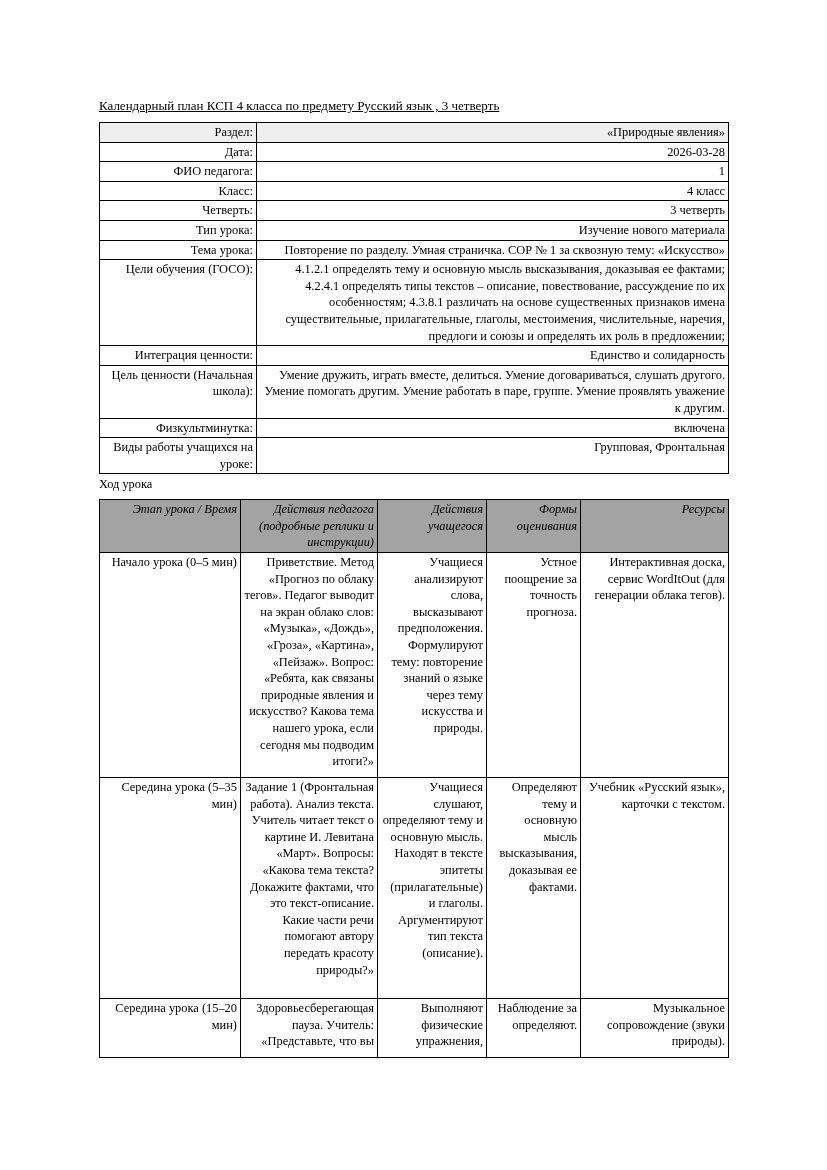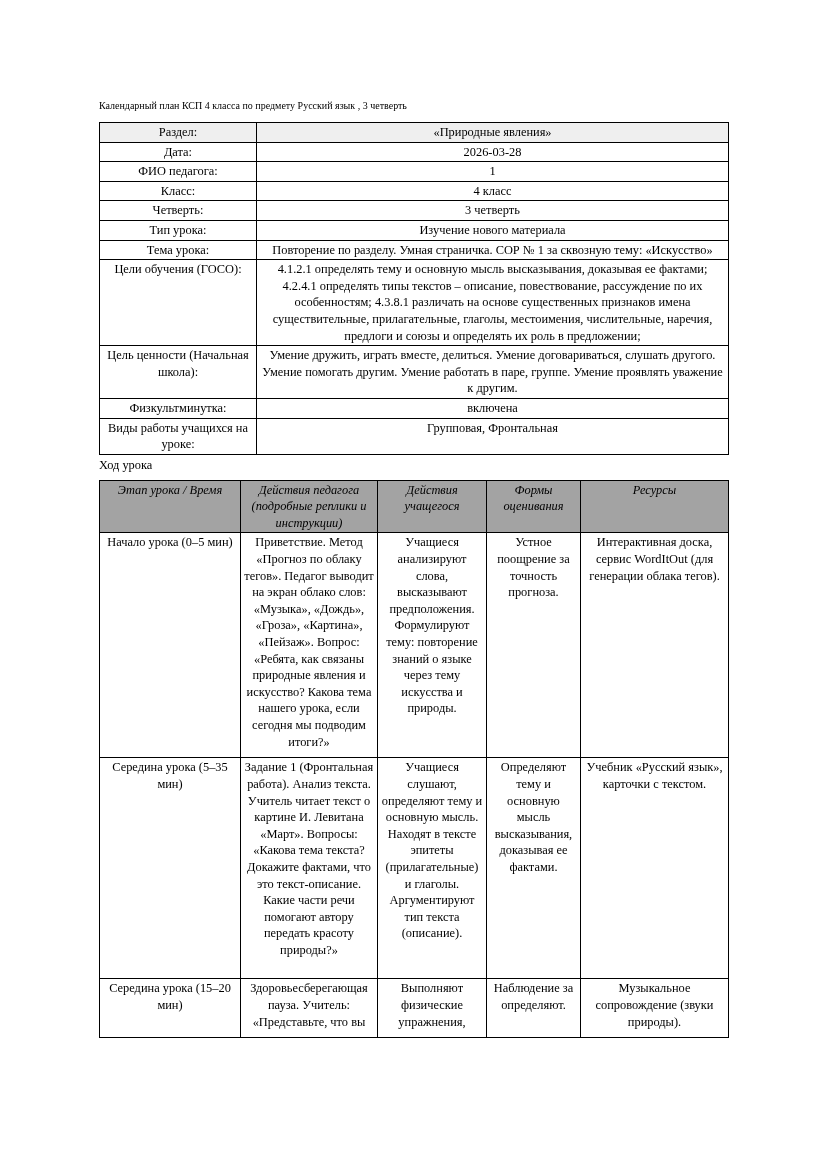--- a/index.html
+++ b/index.html
@@ -24,39 +24,40 @@
     height: 1170px;
     background: #ffffff;
   }
   .content {
     position: absolute;
     left: 99px;
     top: 98px;
     width: 629px;
   }
   .doc-title {
-    font-size: 10px;
+    font-size: 13px;
     line-height: 16px;
     margin: 0 0 8px 0;
     white-space: nowrap;
+    text-decoration: underline;
   }
   table {
     border-collapse: collapse;
     width: 629px;
     table-layout: fixed;
     margin: 0;
   }
   table td, table th {
     border: 1px solid #000000;
     vertical-align: top;
     padding: 1px 3px 1px 3px;
     font-size: 12.4px;
     line-height: 16.6px;
     font-weight: normal;
-    text-align: center;
+    text-align: right;
     word-wrap: break-word;
     overflow-wrap: break-word;
   }
   
   .t-info col.c1 { width: 157px; }
   .t-info col.c2 { width: 472px; }
   .t-info tr.shaded td { background: #efefef; }
 
   
   .section-caption {
@@ -116,20 +117,24 @@
         </tr>
         <tr>
           <td>Тема урока:</td>
           <td>Повторение по разделу. Умная страничка. СОР № 1 за сквозную тему: «Искусство»</td>
         </tr>
         <tr>
           <td>Цели обучения (ГОСО):</td>
           <td>4.1.2.1 определять тему и основную мысль высказывания, доказывая ее фактами; 4.2.4.1 определять типы текстов – описание, повествование, рассуждение по их особенностям; 4.3.8.1 различать на основе существенных признаков имена существительные, прилагательные, глаголы, местоимения, числительные, наречия, предлоги и союзы и определять их роль в предложении;</td>
         </tr>
         <tr>
+          <td>Интеграция ценности:</td>
+          <td>Единство и солидарность</td>
+        </tr>
+        <tr>
           <td>Цель ценности (Начальная школа):</td>
           <td>Умение дружить, играть вместе, делиться. Умение договариваться, слушать другого. Умение помогать другим. Умение работать в паре, группе. Умение проявлять уважение к другим.</td>
         </tr>
         <tr>
           <td>Физкультминутка:</td>
           <td>включена</td>
         </tr>
         <tr>
           <td>Виды работы учащихся на уроке:</td>
           <td>Групповая, Фронтальная</td>

